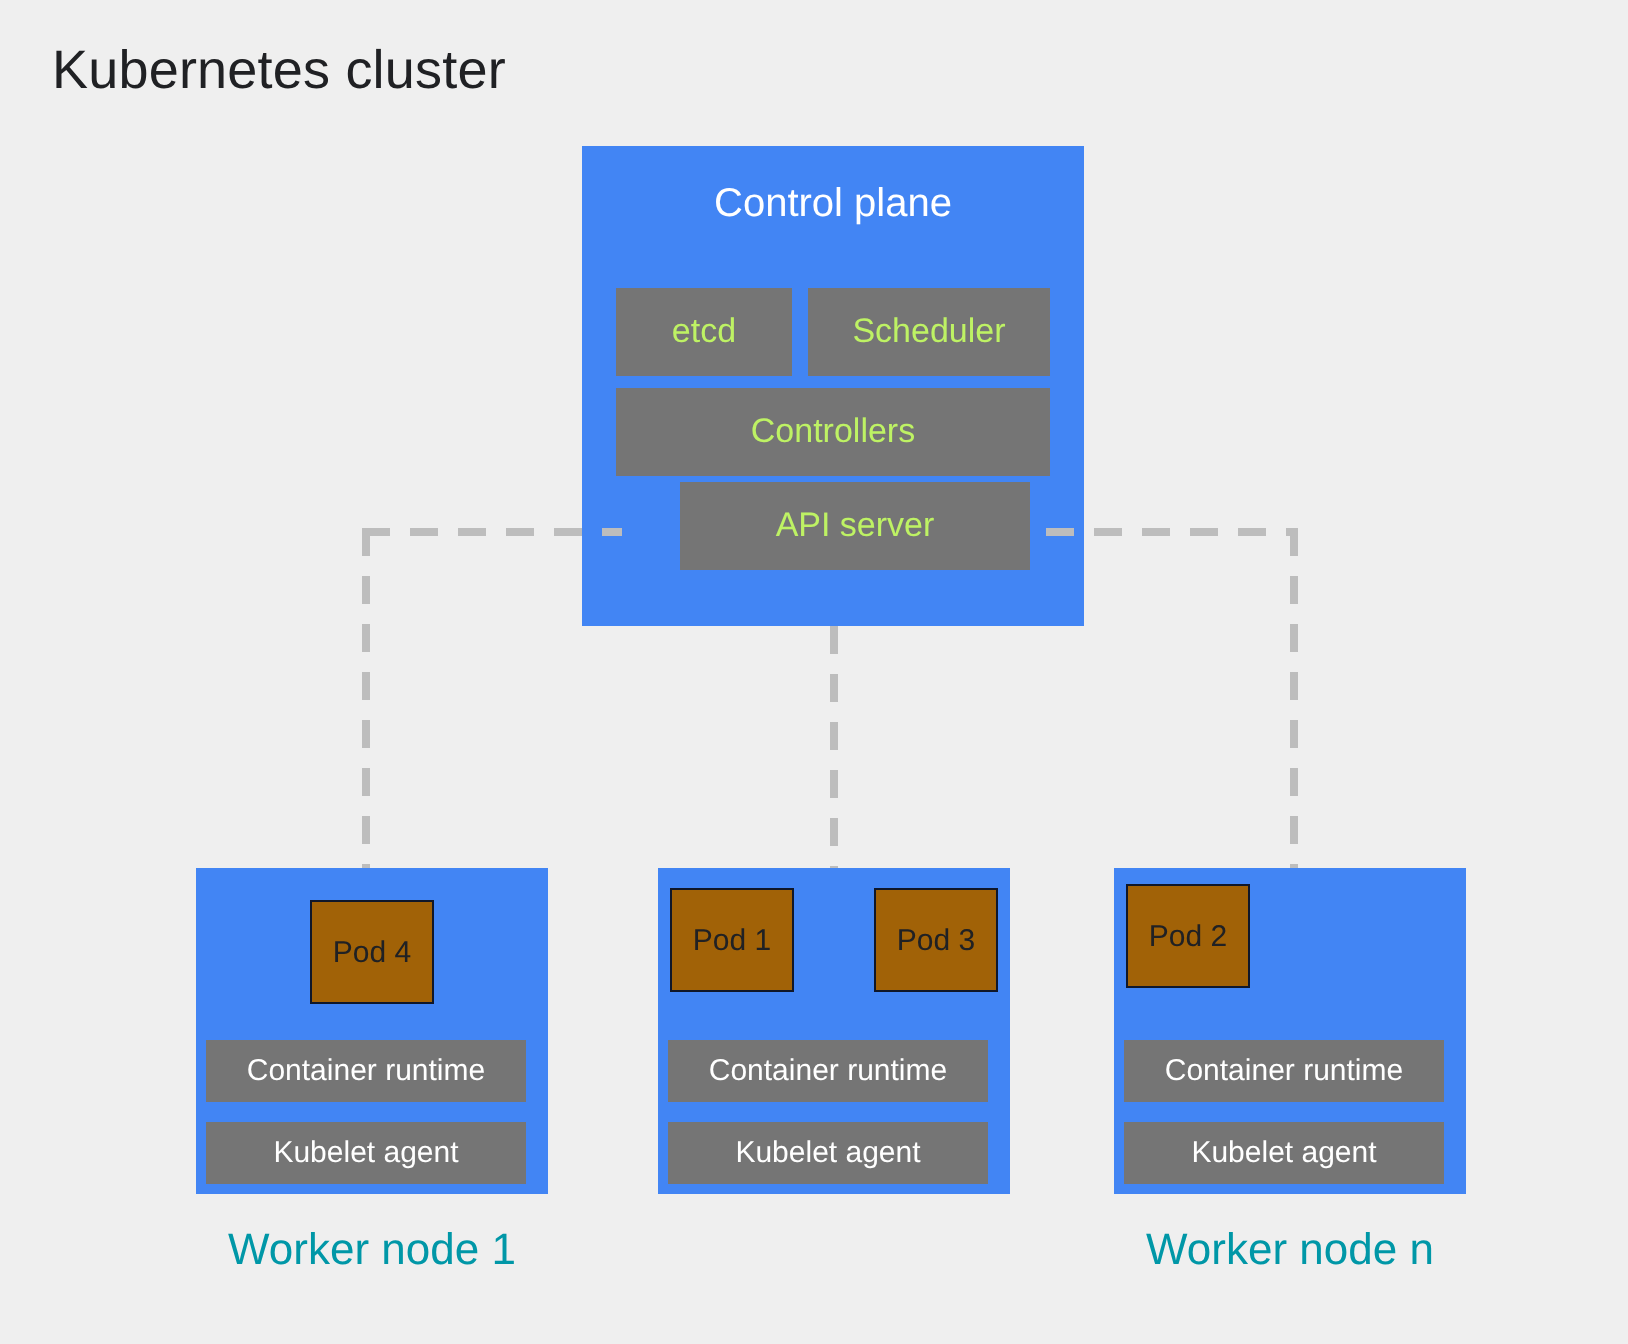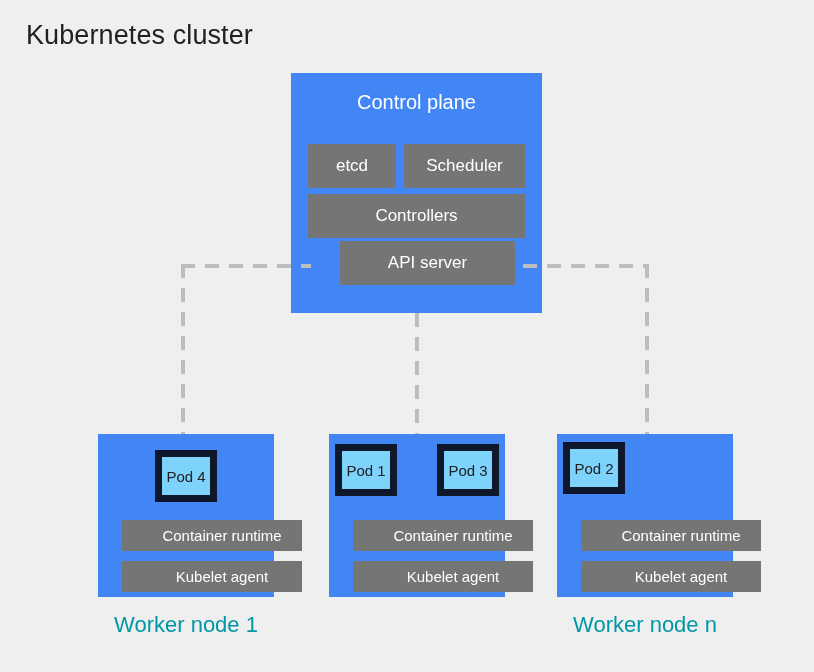--- a/index.html
+++ b/index.html
@@ -45,21 +45,21 @@
     top: 18px;
     width: 251px;
     text-align: center;
     color: #ffffff;
     font-size: 20px;
     white-space: nowrap;
   }
   .cp-box {
     position: absolute;
     background: #757575;
-    color: #ffffff;
+    color: #bef264;
     font-size: 17px;
     display: flex;
     align-items: center;
     justify-content: center;
     white-space: nowrap;
   }
   #cp-etcd   { left: 17px;  top: 71px;  width: 88px;  height: 44px; }
   #cp-sched  { left: 113px; top: 71px;  width: 121px; height: 44px; }
   #cp-ctrl   { left: 17px;  top: 121px; width: 217px; height: 44px; }
   #cp-api    { left: 17px;  top: 168px; width: 175px; height: 44px; margin-left: 32px; }
@@ -71,44 +71,43 @@
     height: 163px;
     background: #4285f4;
     top: 434px;
   }
   #worker-node-1 { left: 98px; }
   #worker-node-2 { left: 329px; }
   #worker-node-n { left: 557px; }
 
   .pod {
     position: absolute;
-    background: #7dd3fc;
-    border: 7px solid #0f172a;
+    background: #a16207;
+    border: 1px solid #0f172a;
     color: #202124;
     font-size: 15px;
     display: flex;
     align-items: center;
     justify-content: center;
     white-space: nowrap;
     box-sizing: border-box;
   }
 
   .node-box {
     position: absolute;
     background: #757575;
     color: #ffffff;
     font-size: 15px;
     display: flex;
     align-items: center;
     justify-content: center;
     white-space: nowrap;
-    left: 24px;
+    left: 5px;
     width: 160px;
     height: 31px;
-    padding-left: 20px;
   }
   .node-runtime { top: 86px; }
   .node-kubelet { top: 127px; }
 
   .node-label {
     position: absolute;
     top: 612px;
     width: 176px;
     text-align: center;
     color: #0097a7;

